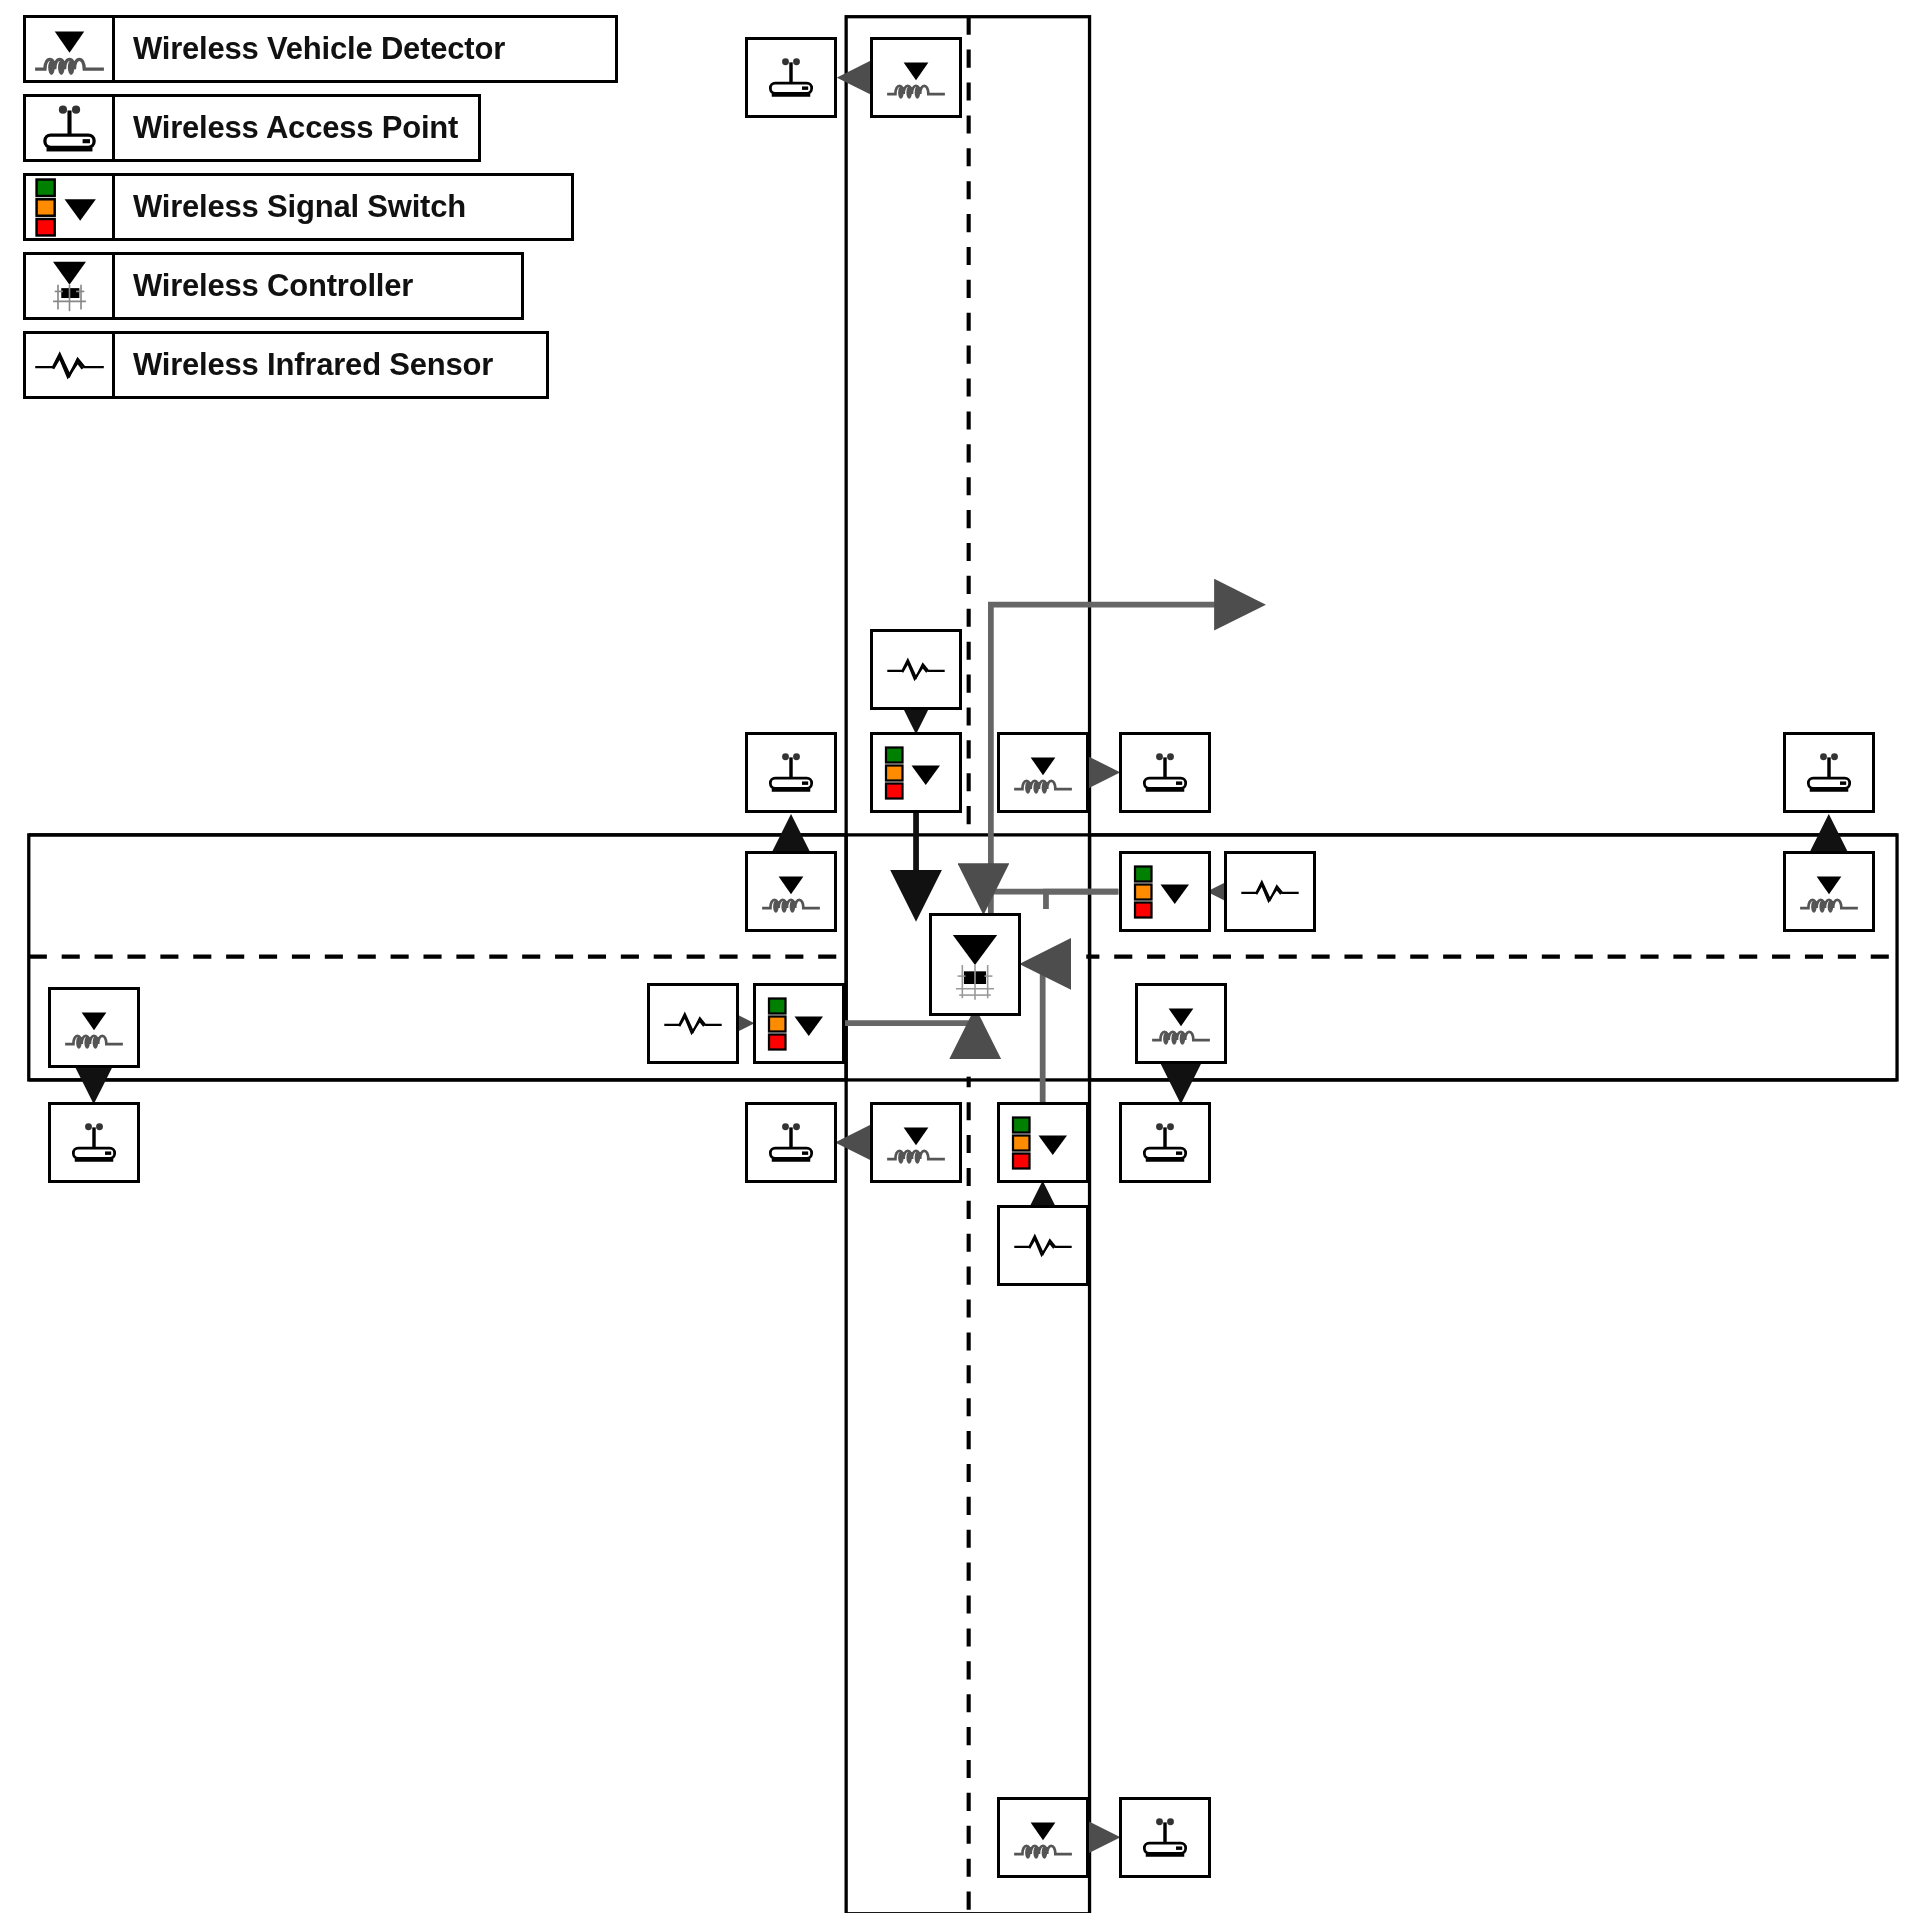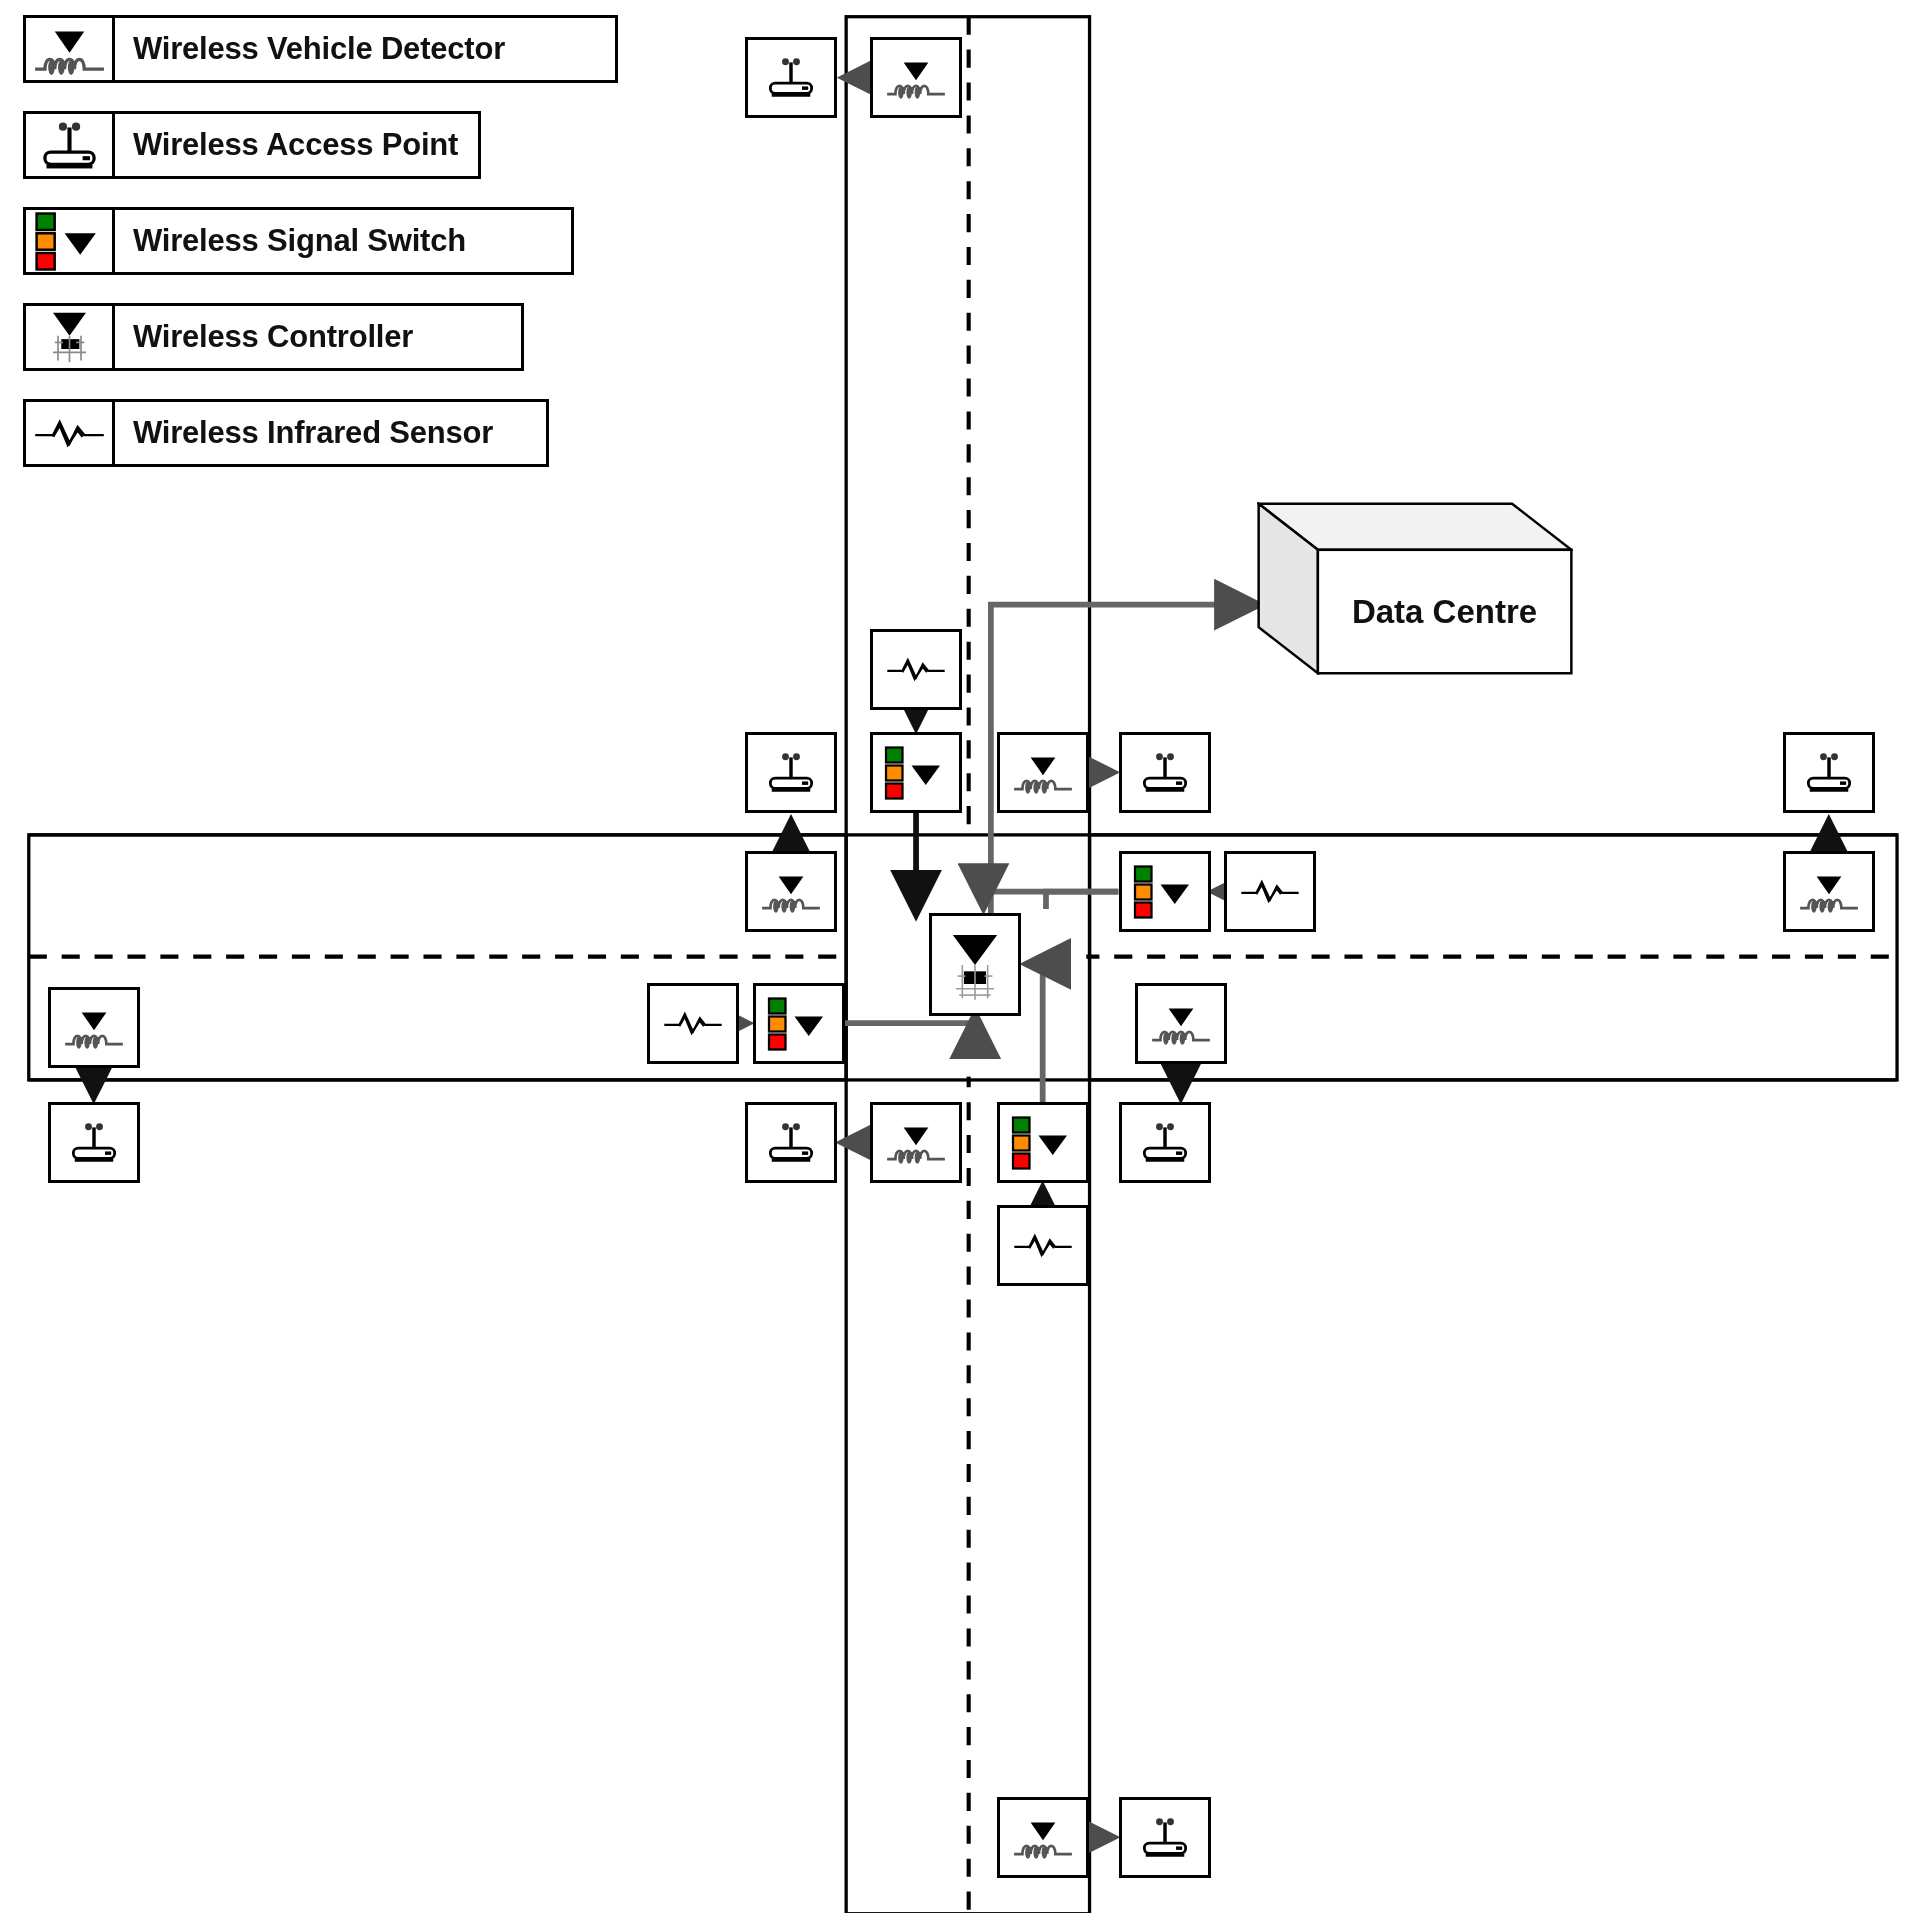--- a/index.html
+++ b/index.html
@@ -2,21 +2,21 @@
 <html style="font-size:13px"><head>
 <meta charset="utf-8">
 <style>
   html,body{margin:0;padding:0;background:#fff;}
   body{font-family:"Liberation Sans",sans-serif;}
   #stage{position:relative;width:1925px;height:1914px;background:#ffffff;overflow:hidden;}
   svg.layer{position:absolute;left:0;top:0;width:1925px;height:1914px;}
 
   
   .legend{position:absolute;left:23px;top:15px;}
-  .legend-row{display:flex;align-items:stretch;margin-bottom:28px;}
+  .legend-row{display:flex;align-items:stretch;margin-bottom:11px;}
   .legend-icon{width:92px;height:68px;border:3.3px solid #000;background:#fff;
                display:flex;align-items:center;justify-content:center;box-sizing:border-box;}
   .legend-label{border:3.3px solid #000;border-left:0;background:#fff;
                 display:flex;align-items:center;padding:0 18px;box-sizing:border-box;
                 font-size:31px;font-weight:bold;color:#111;letter-spacing:-0.2px;white-space:nowrap;}
 
   
   .node{position:absolute;border:3.3px solid #000;background:#fff;box-sizing:border-box;
         display:flex;align-items:center;justify-content:center;}
 
@@ -166,28 +166,20 @@
       <div class="legend-icon">
         <svg width="79" height="49" viewBox="0 0 96 60">
           <path d="M6,32 L28,32 L36,16 L48,42 L58,22 L66,32 L90,32" fill="none" stroke="#000" stroke-width="3"></path>
           <path d="M28,34 L36,20 L46,44 L58,26 L64,34" fill="none" stroke="#000" stroke-width="3"></path>
         </svg>
       </div>
       <div class="legend-label" style="width:434px">Wireless Infrared Sensor</div>
     </div>
   </div>
 
-  <div class="dc" style="left:1257px;top:502px;width:316px;height:173px;">
-    <svg width="316" height="173" viewBox="0 0 384 210">
-      <polygon points="2,2 310,2 382,58 74,58" fill="#F2F2F2" stroke="#000" stroke-width="3"></polygon>
-      <polygon points="2,2 74,58 74,208 2,152" fill="#E6E6E6" stroke="#000" stroke-width="3"></polygon>
-      <rect x="74" y="58" width="308" height="150" fill="#fff" stroke="#000" stroke-width="3"></rect>
-    </svg>
-    <div class="dc-label" style="left:61px;top:48px;width:253px;height:123px;">Data Centre</div>
-  </div>
 
   <div class="node" style="left:745px;top:37px;width:92px;height:81px;">
     <svg width="66" height="51" viewBox="0 0 96 72">
       <line x1="48" y1="14" x2="48" y2="46" stroke="#000" stroke-width="5"></line>
       <circle cx="40" cy="13" r="5" fill="#333"></circle>
         <circle cx="56" cy="13" r="5" fill="#333"></circle>
       <rect x="18" y="44" width="60" height="15" rx="7" fill="#fff" stroke="#000" stroke-width="4"></rect>
       <rect x="20" y="59" width="56" height="5" fill="#000"></rect>
         <rect x="64" y="49" width="9" height="5" fill="#000"></rect>
     </svg>

